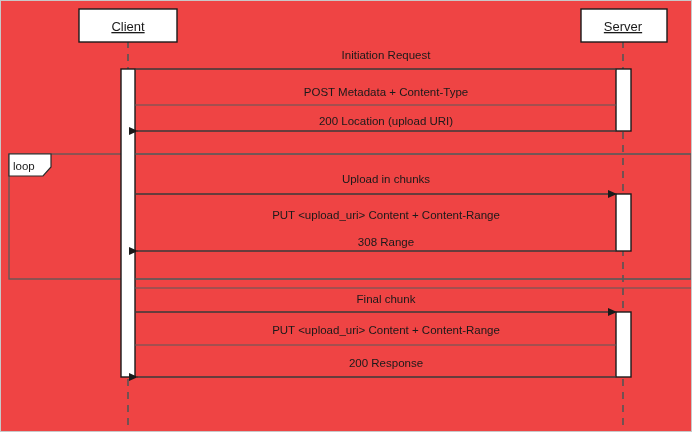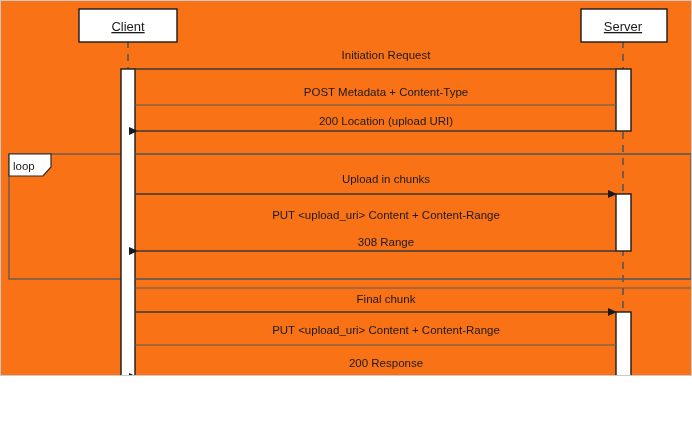--- a/index.html
+++ b/index.html
@@ -3,22 +3,22 @@
 <meta charset="utf-8">
 <style>
   html, body {
     margin: 0;
     padding: 0;
     background: #ffffff;
   }
   #canvas {
     position: relative;
     width: 692px;
-    height: 376px;
-    background: #f97316;
+    height: 432px;
+    background: #ef4444;
     border: 1px solid #c8c8c8;
     box-sizing: border-box;
     overflow: hidden;
     font-family: "Liberation Sans", sans-serif;
   }
   #diagram-svg {
     position: absolute;
     left: 0;
     top: 0;
     width: 692px;

